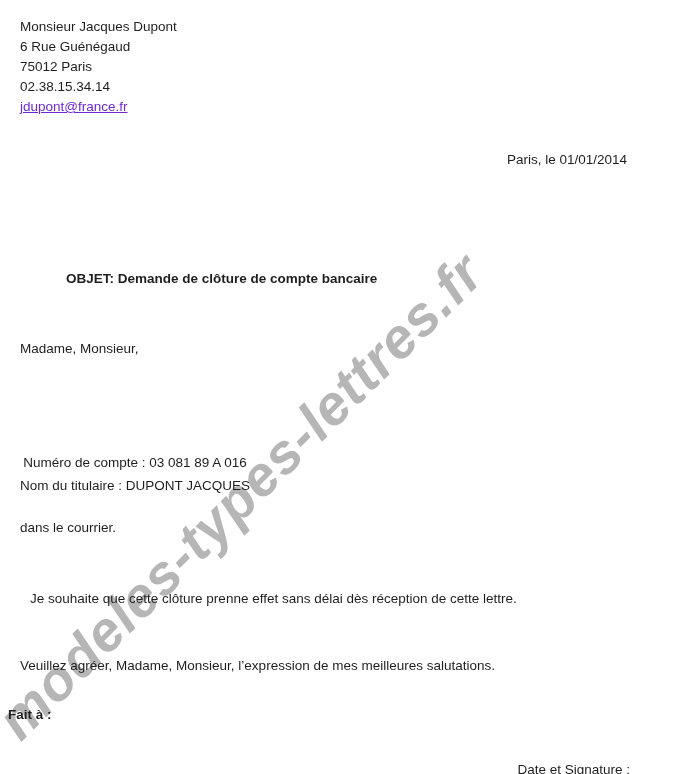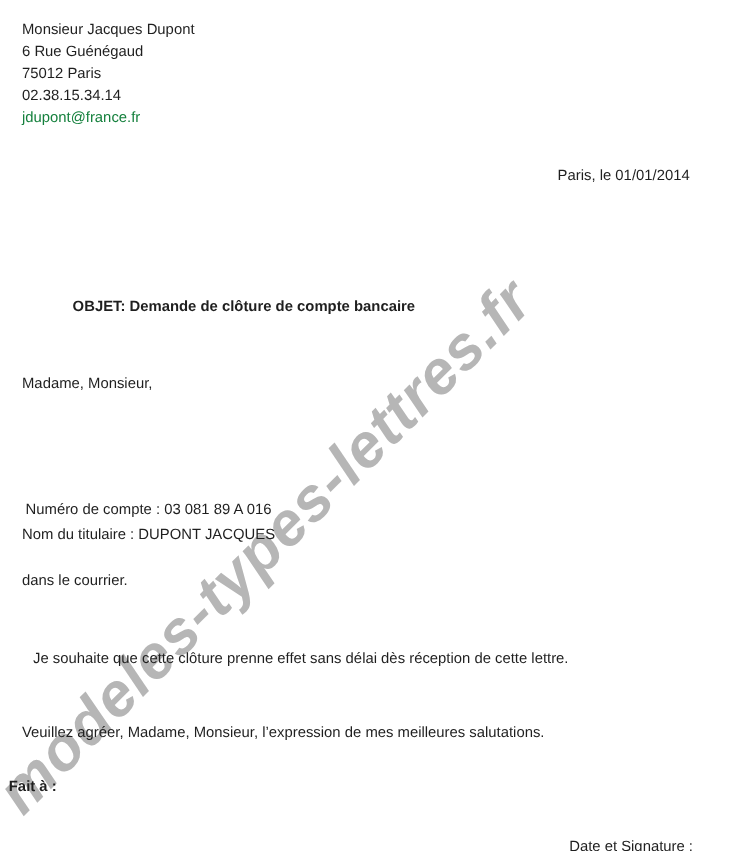--- a/index.html
+++ b/index.html
@@ -32,21 +32,22 @@
     color: #b6b6b6;
     white-space: nowrap;
     transform-origin: left bottom;
     transform: rotate(-45deg);
     z-index: 0;
     letter-spacing: 1px;
   }
 
   .sender { left: 20px; top: 17px; line-height: 20px; }
   .email-link {
-    color: #15803d;
+    color: #6d28d9;
+    text-decoration: underline;
     cursor: pointer;
   }
   .date-line { top: 152px; right: 46px; }
   .subject { left: 66px; top: 271px; font-weight: bold; }
   .salutation { left: 20px; top: 341px; }
   .para1 { left: 20px; top: 384px; line-height: 25px; }
   .account-block { left: 20px; top: 451px; line-height: 23px; text-align: center; }
   .para2 { left: 20px; top: 516px; line-height: 24px; }
   .para3 { left: 30px; top: 591px; }
   .para4 { left: 20px; top: 637px; margin-top: 21px; }

